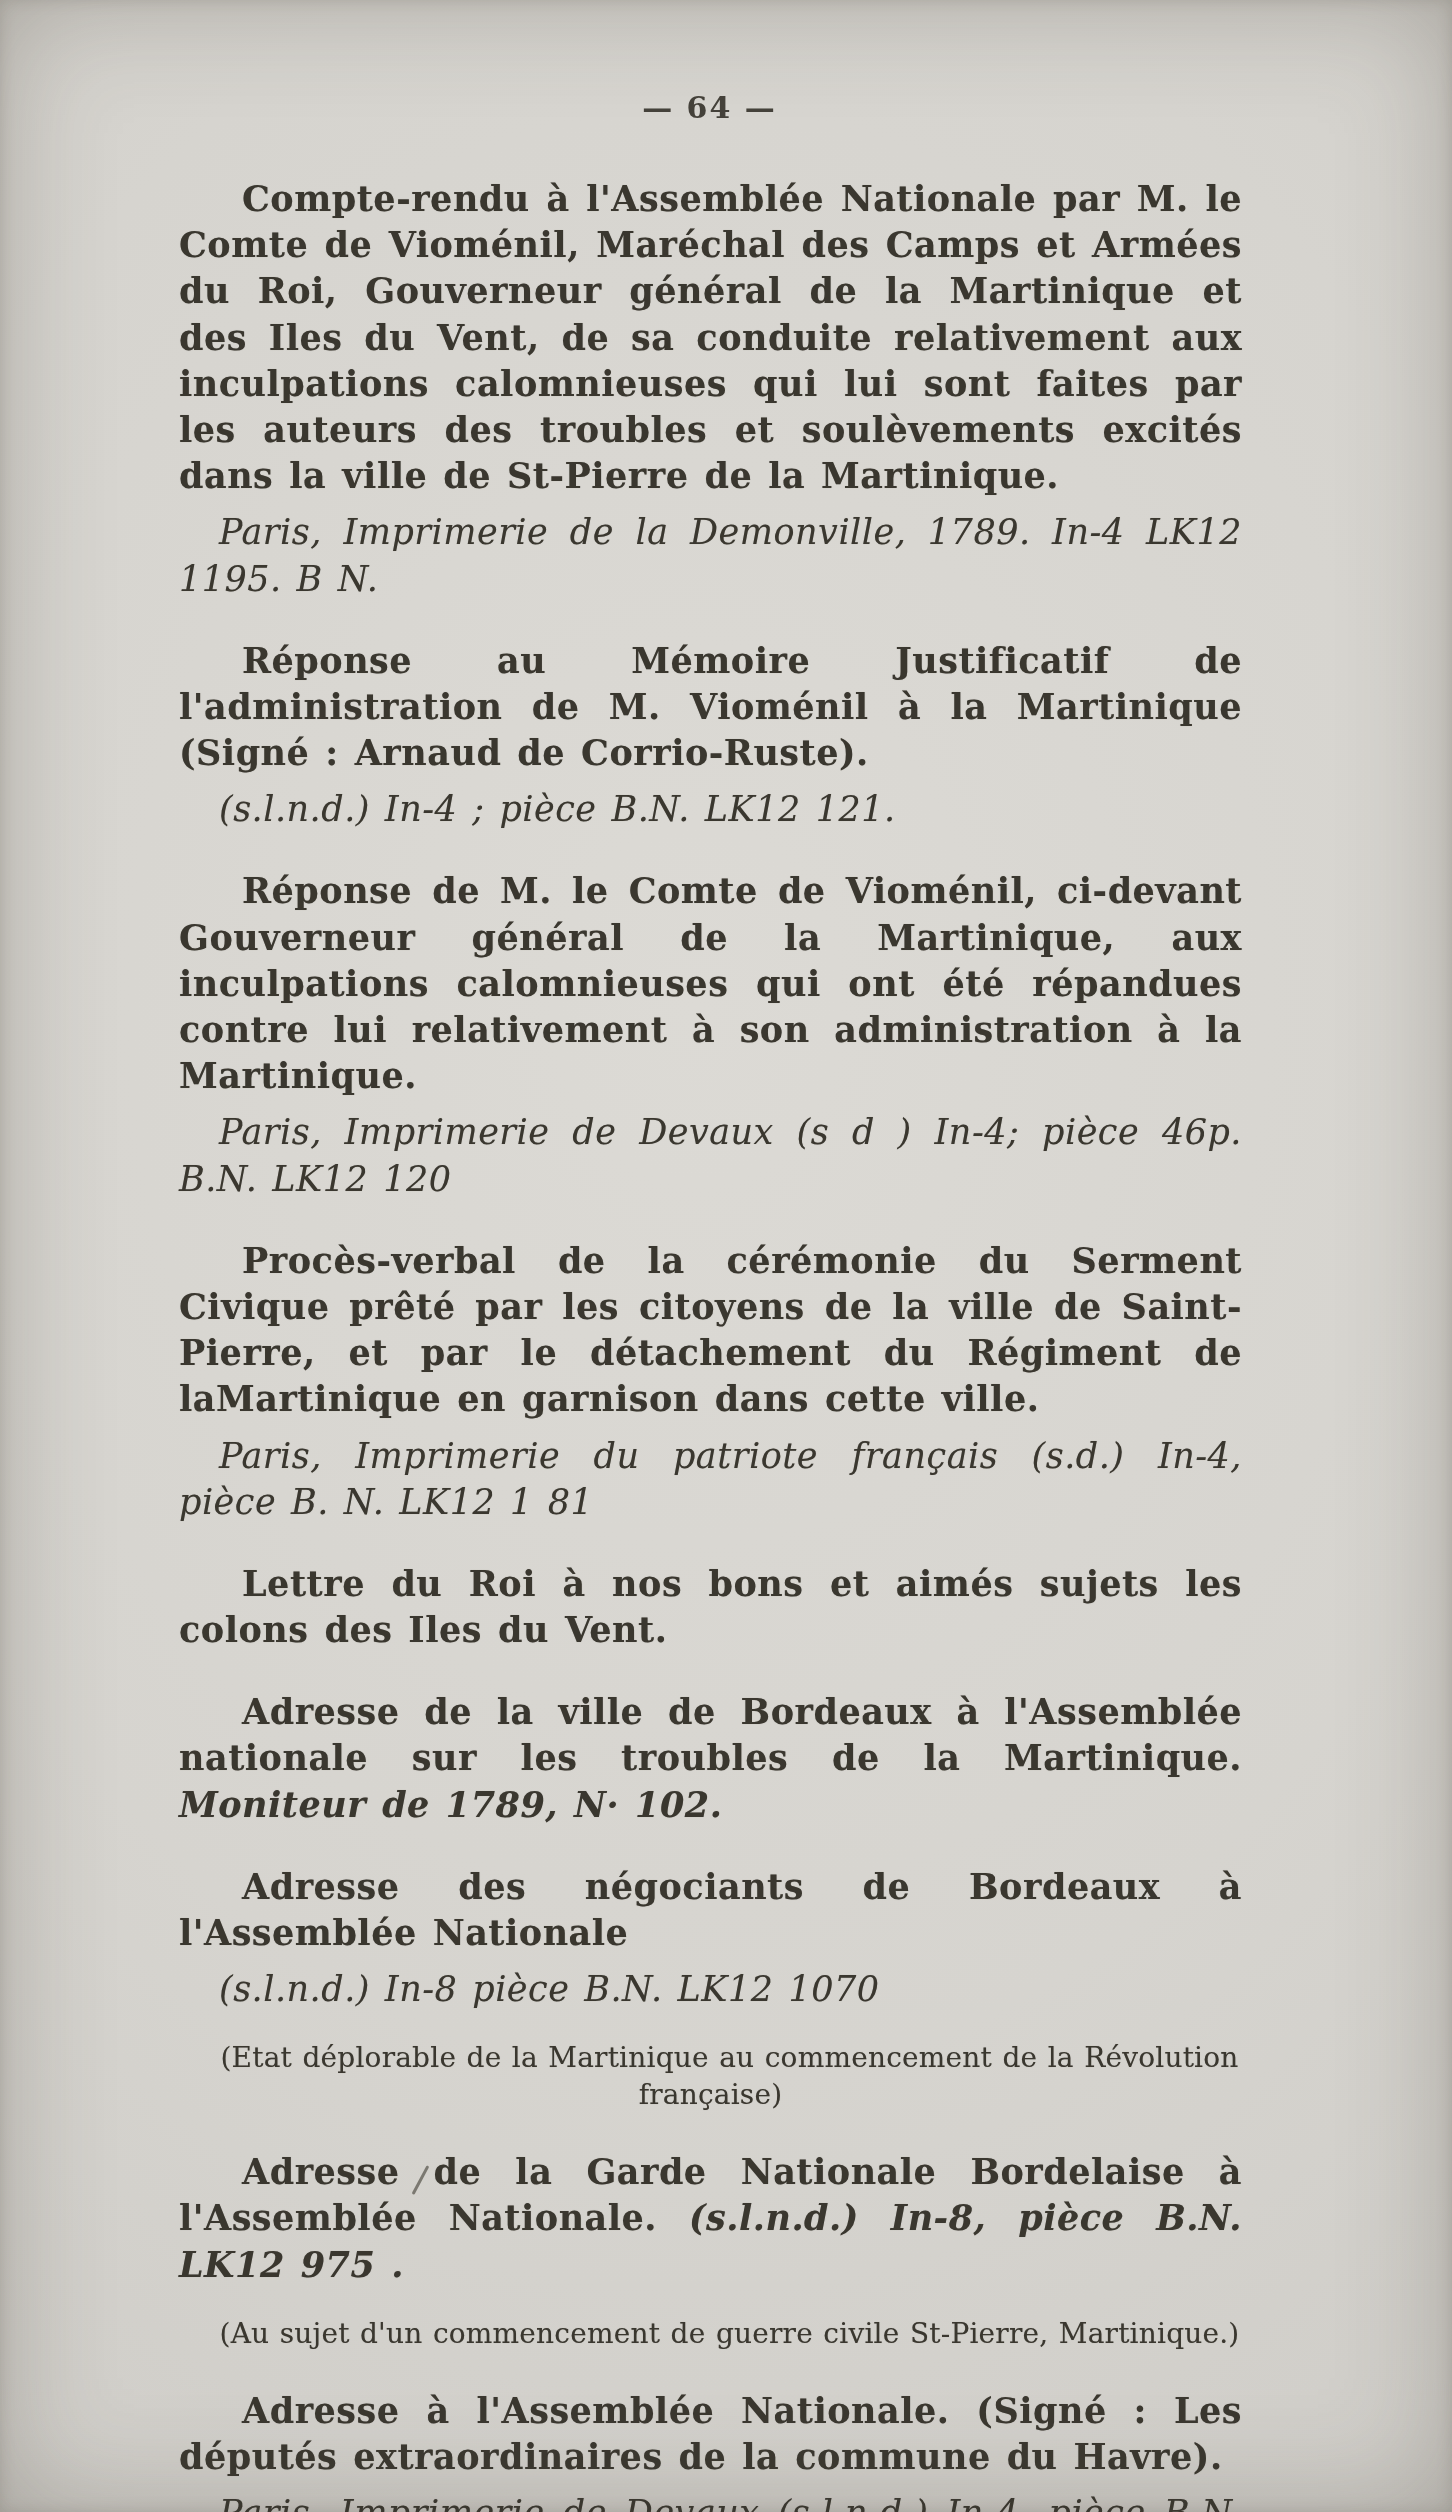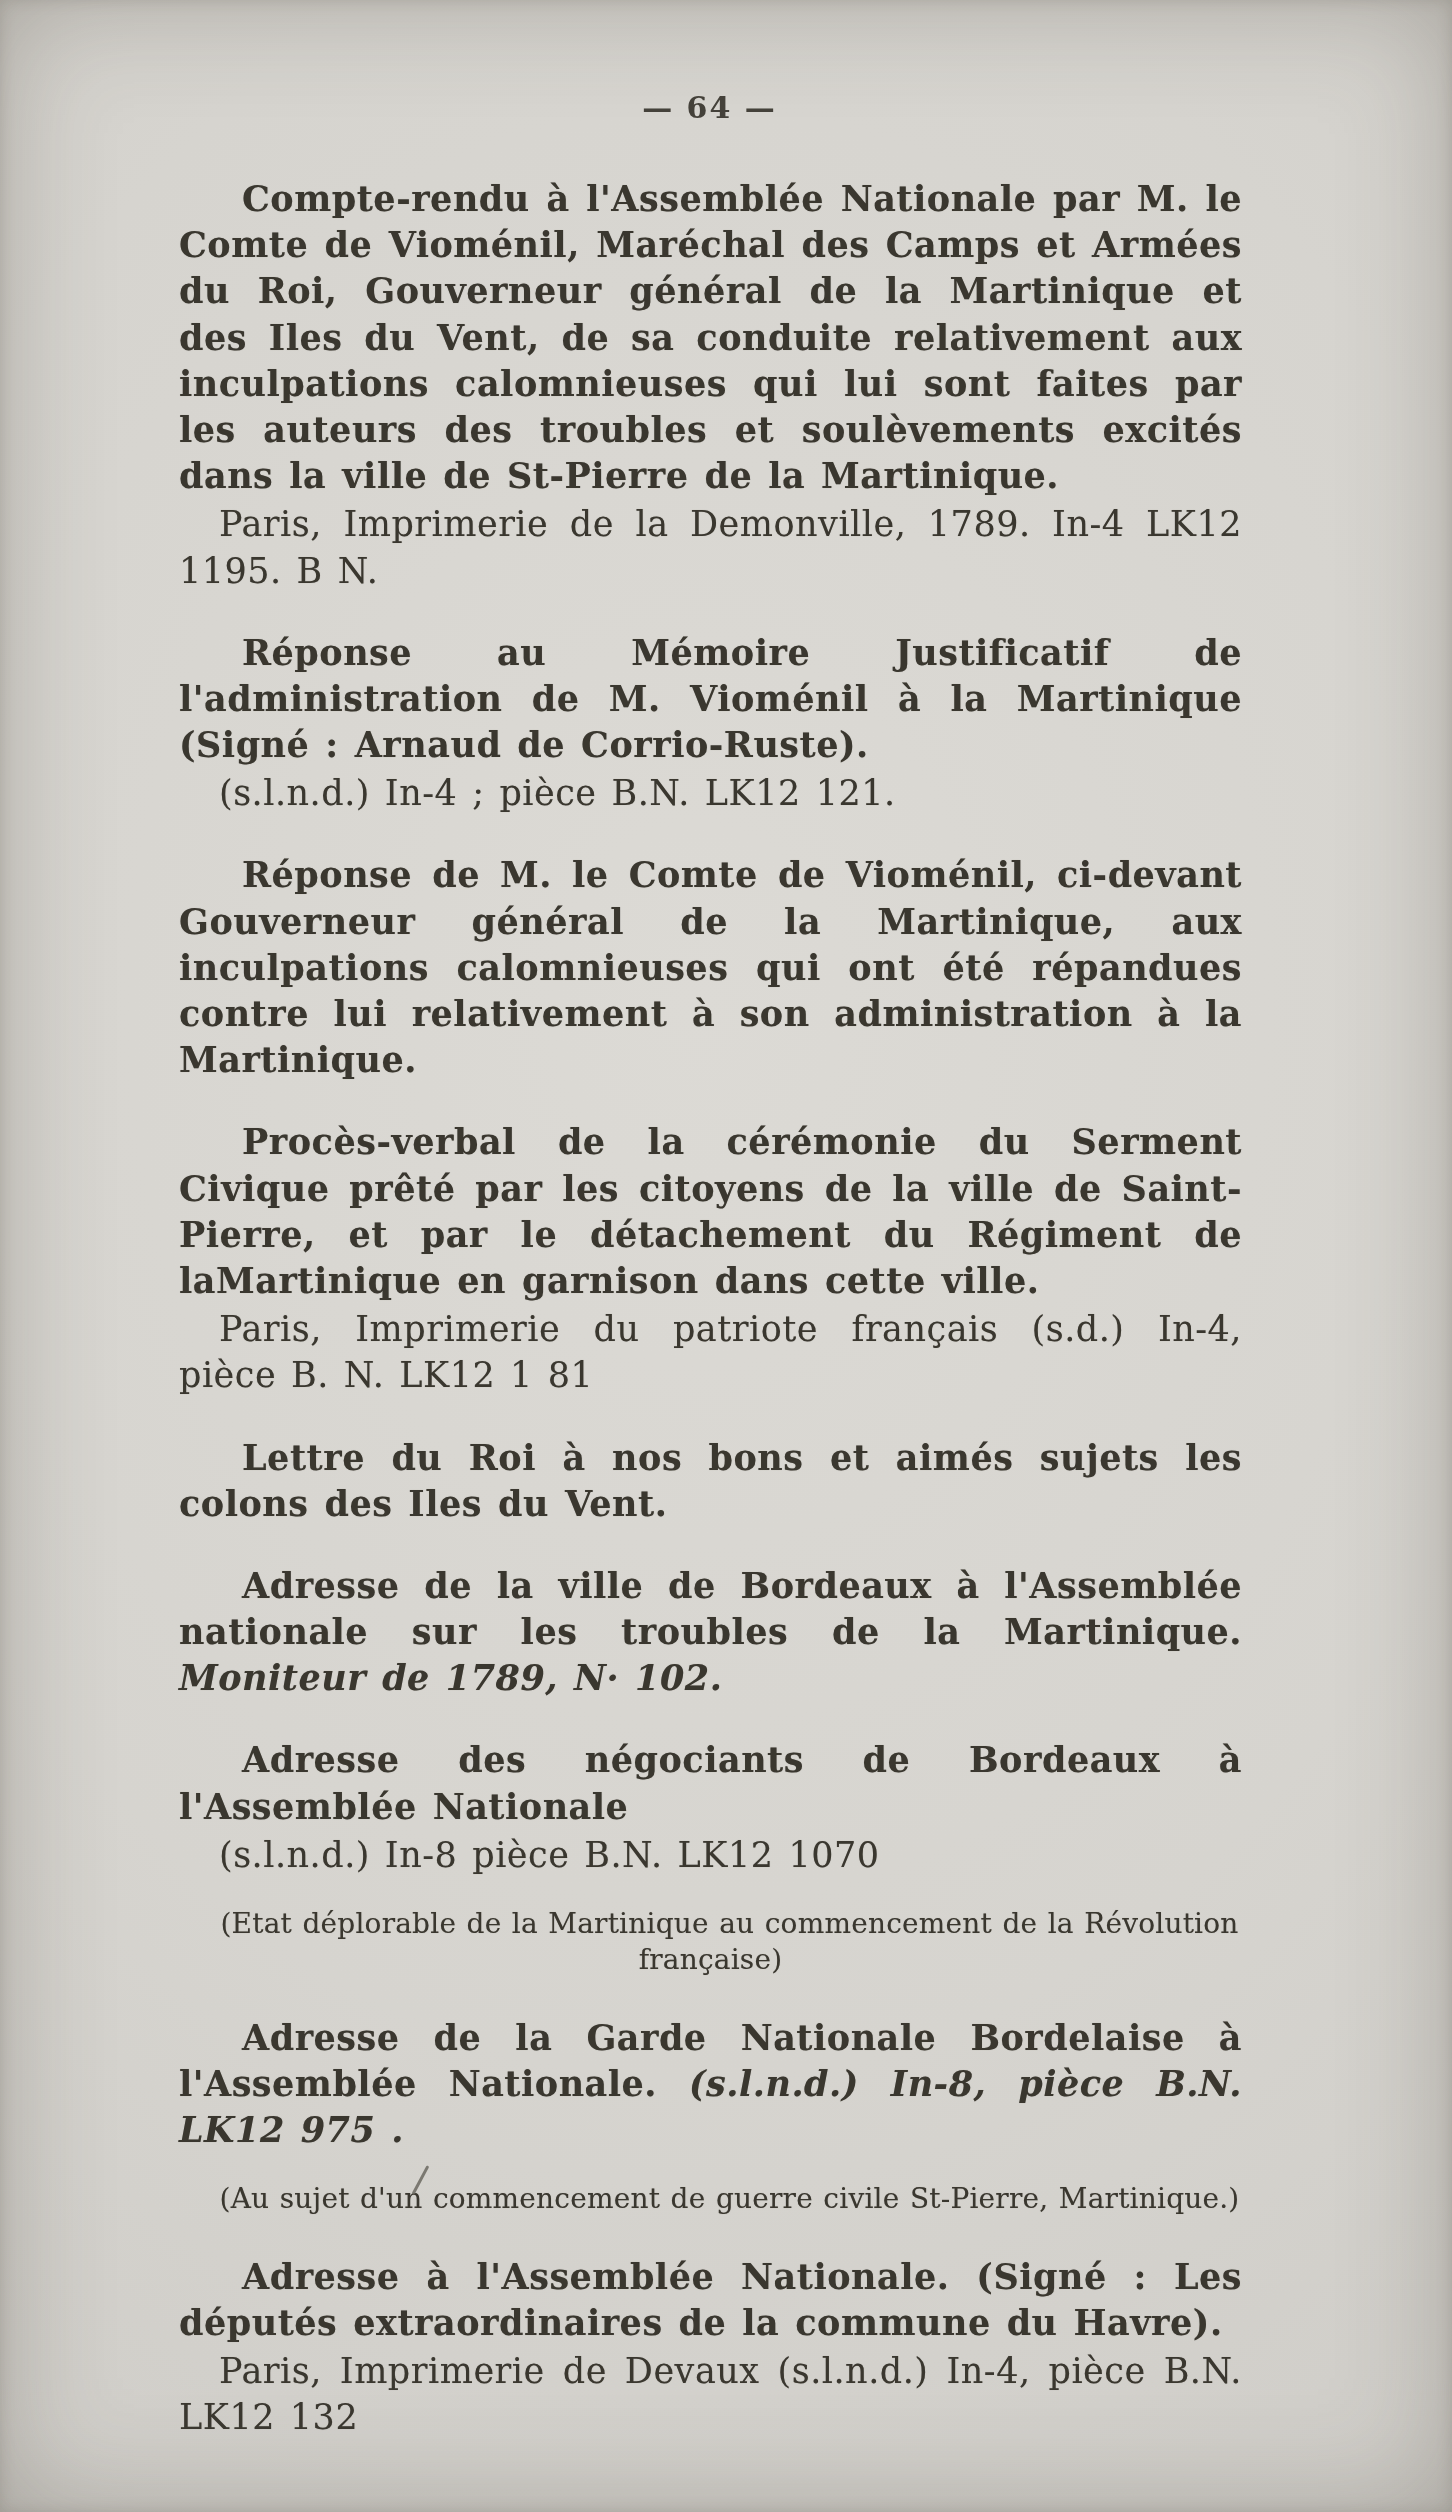--- a/index.html
+++ b/index.html
@@ -34,22 +34,23 @@
     font-size: 35px;
     line-height: 1.32;
     letter-spacing: 0.5px;
     word-spacing: 3.3px;
     text-align: justify;
     text-shadow: 0 0 0.7px rgba(58, 55, 47, 0.35);
   }
   .entry { margin-bottom: 36px; }
   .body { text-indent: 63px; font-weight: bold; }
   .citation {
+    font-style: italic;
     text-indent: 40px;
-    margin-top: 2px;
+    margin-top: 10px;
   }
   .citation-inline { font-style: italic; }
   .note {
     font-size: 28px;
     line-height: 1.3;
     text-indent: 38px;
     margin-top: 28px;
     letter-spacing: 0.2px;
     word-spacing: 1.3px;
     text-align: center;
@@ -80,20 +81,21 @@
       <p class="citation">Paris, Imprimerie de la Demonville, 1789. In-4 LK12 1195. B N.</p>
     </section>
 
     <section class="entry">
       <p class="body">Réponse au Mémoire Justificatif de l'administration de M. Vioménil à la Martinique (Signé : Arnaud de Corrio-Ruste).</p>
       <p class="citation">(s.l.n.d.) In-4 ; pièce B.N. LK12 121.</p>
     </section>
 
     <section class="entry">
       <p class="body">Réponse de M. le Comte de Vioménil, ci-devant Gouverneur général de la Martinique, aux inculpations calomnieuses qui ont été répandues contre lui relativement à son administration à la Martinique.</p>
+      <p class="citation">Paris, Imprimerie de Devaux (s d ) In-4; pièce 46p. B.N. LK12 120</p>
     </section>
 
     <section class="entry">
       <p class="body">Procès-verbal de la cérémonie du Serment Civique prêté par les citoyens de la ville de Saint-Pierre, et par le détachement du Régiment de laMartinique en garnison dans cette ville.</p>
       <p class="citation">Paris, Imprimerie du patriote français (s.d.) In-4, pièce B. N. LK12 1 81</p>
     </section>
 
     <section class="entry">
       <p class="body">Lettre du Roi à nos bons et aimés sujets les colons des Iles du Vent.</p>
     </section>

